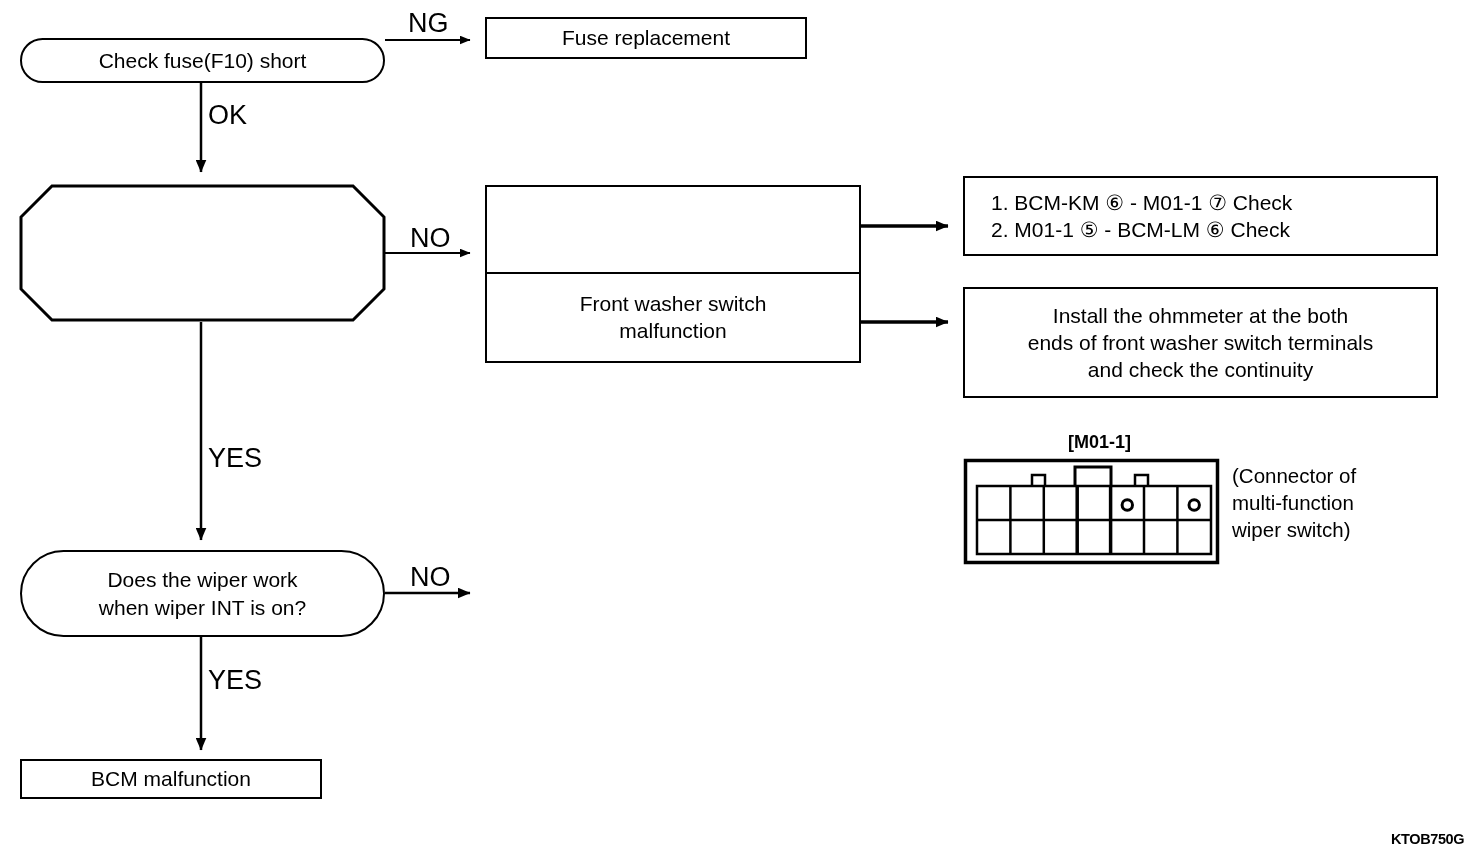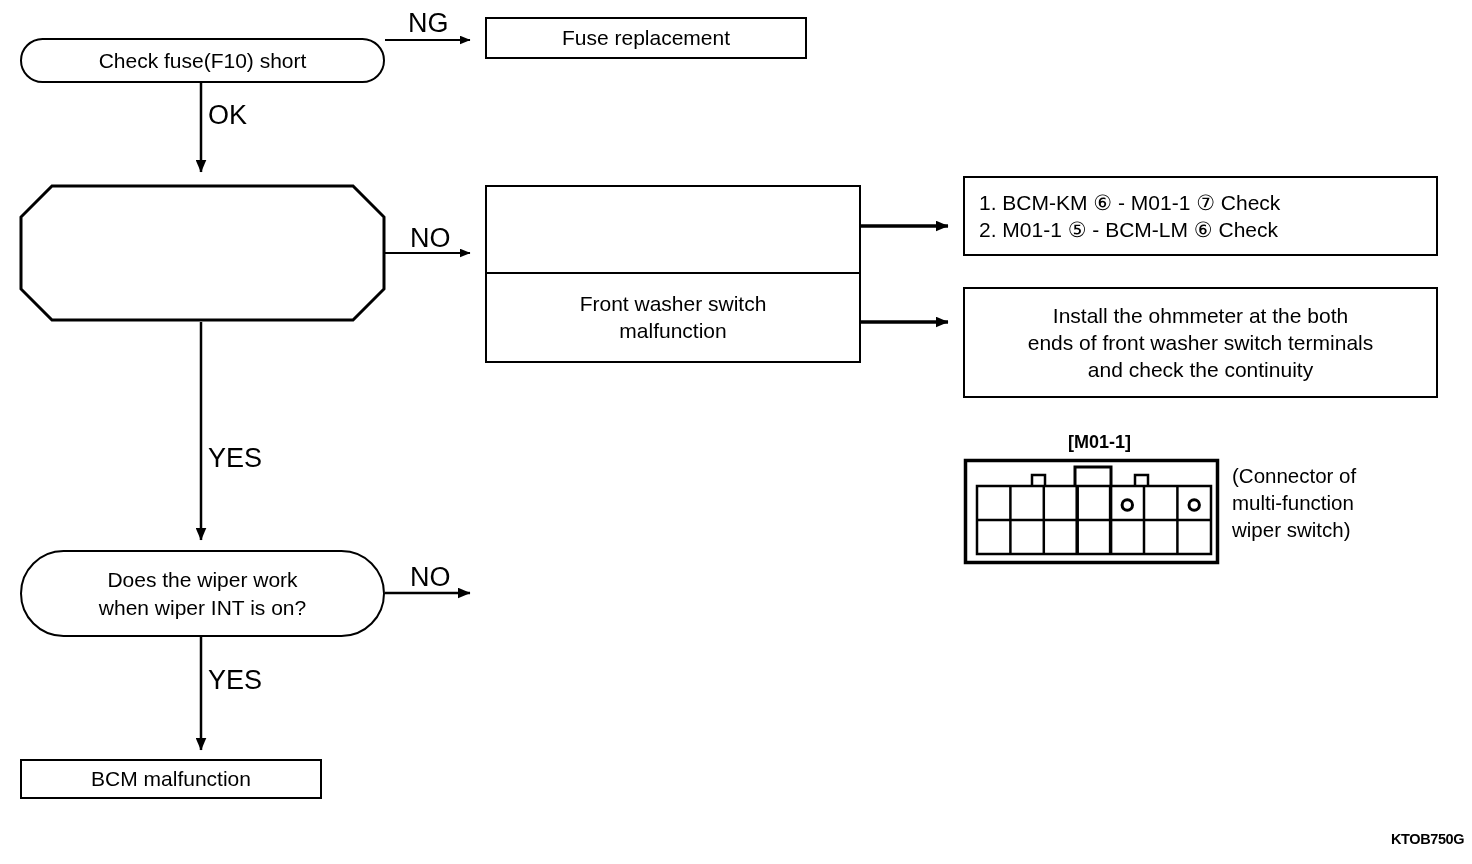--- a/index.html
+++ b/index.html
@@ -77,21 +77,21 @@
 
   <div class="split" style="left:485px;top:185px;width:376px;height:178px;">
     <div class="divider" style="top:85px;"></div>
     <div class="cell" style="top:87px;height:86px;">
       <span class="txt fs21">Front washer switch
 malfunction</span>
     </div>
   </div>
 
   <div class="node rect" style="left:963px;top:176px;width:475px;height:80px;
-              justify-content:flex-start;padding-left:14px;">
+              justify-content:flex-start;padding-left:26px;">
     <span class="txt fs21" style="text-align:left;">1. BCM-KM ⑥ - M01-1 ⑦   Check
 2. M01-1 ⑤ - BCM-LM ⑥   Check</span>
   </div>
 
   <div class="node rect" style="left:963px;top:287px;width:475px;height:111px;">
     <span class="txt fs21">Install the ohmmeter at the both
 ends of front washer switch terminals
 and check the continuity</span>
   </div>
 

